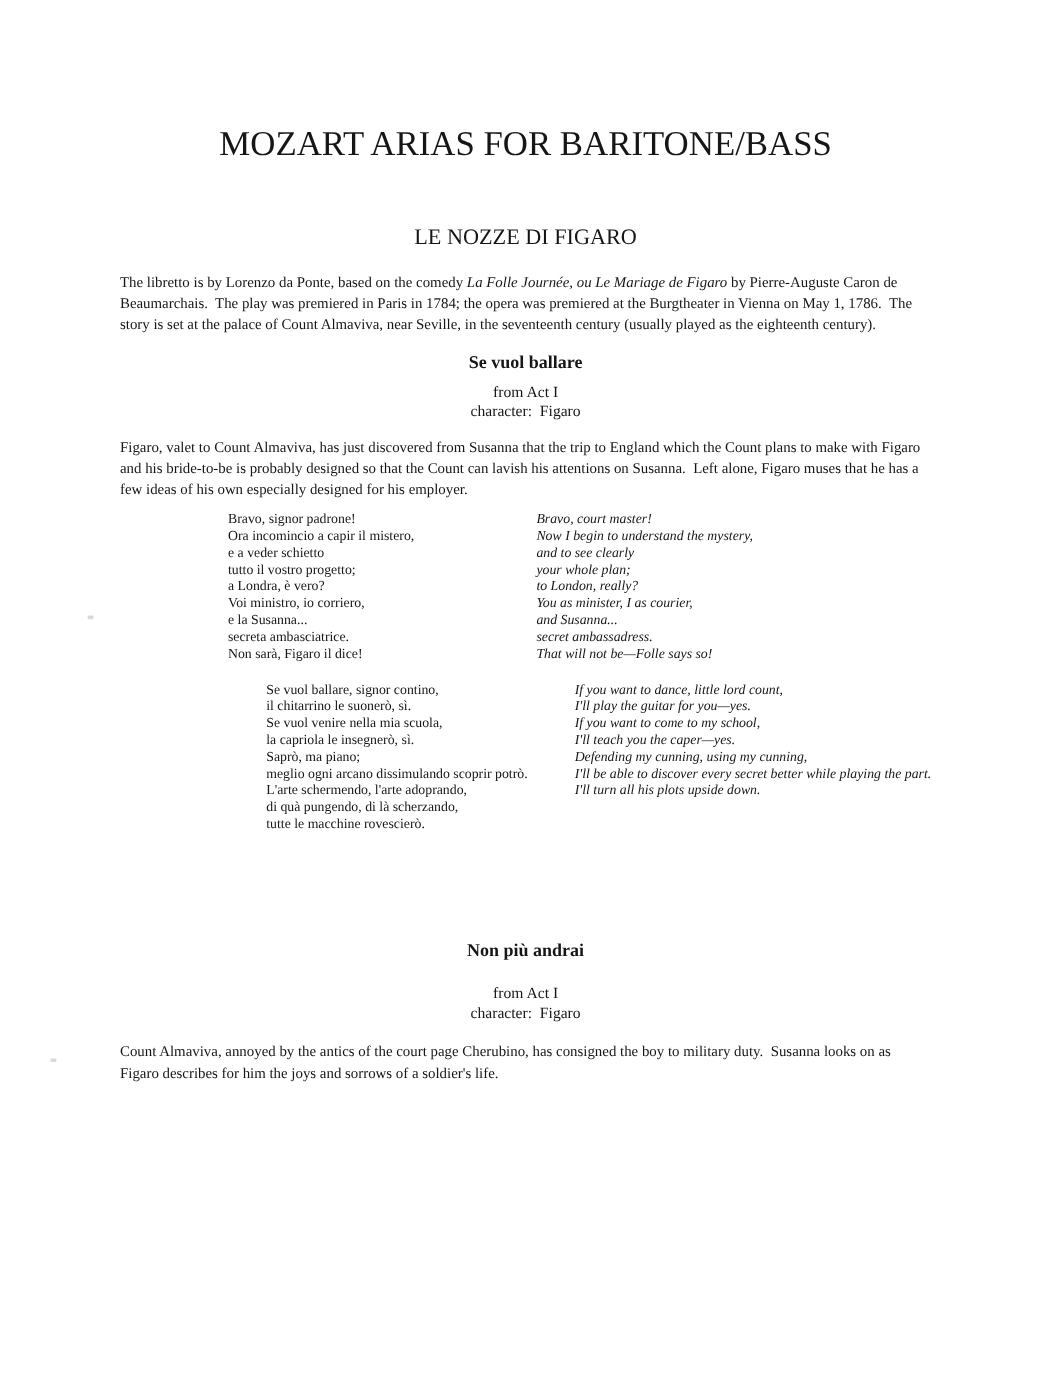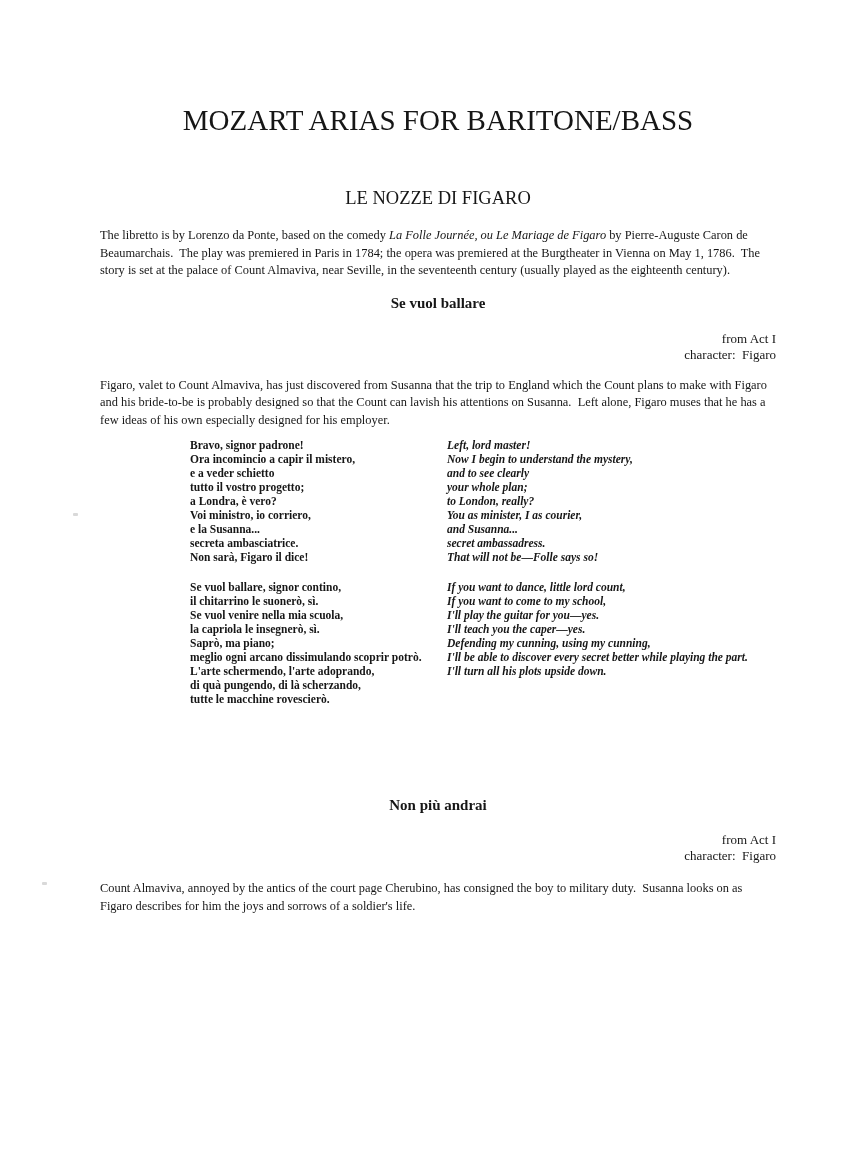--- a/index.html
+++ b/index.html
@@ -48,39 +48,37 @@
     line-height: 17.5px;
     text-align: left;
   }
   .aria-title {
     margin: 14px 0 0 0;
     font-size: 15px;
     line-height: 19px;
     font-weight: bold;
   }
   .aria-meta {
-    margin: 18px 0 0 0;
+    margin: 6px 0 0 0;
     font-size: 13px;
     line-height: 16px;
-    text-align: right;
   }
   .aria-meta div { white-space: pre-wrap; }
   .desc {
     margin: 14px 0 0 0;
     font-size: 12.4px;
     line-height: 17.5px;
   }
   .verse {
     display: flex;
     margin: 9px 0 0 90px;
     font-size: 11.5px;
     line-height: 14px;
-    font-weight: bold;
   }
-  .verse.second { margin-top: 16px; }
+  .verse.second { margin-top: 16px; justify-content: flex-end; }
   .verse .col-it { flex: none; width: 257px; }
   .verse .col-en { flex: none; font-style: italic; }
   .verse .vline { white-space: nowrap; }
   .aria2-title { margin-top: 90px; }
   .aria2-meta { margin-top: 17px; }
   .desc2 { margin-top: 16px; }
   .scan-speck {
     position: absolute;
     background: #d9d9d9;
     border-radius: 1px;
@@ -114,21 +112,21 @@
         <div class="vline">Ora incomincio a capir il mistero,</div>
         <div class="vline">e a veder schietto</div>
         <div class="vline">tutto il vostro progetto;</div>
         <div class="vline">a Londra, è vero?</div>
         <div class="vline">Voi ministro, io corriero,</div>
         <div class="vline">e la Susanna...</div>
         <div class="vline">secreta ambasciatrice.</div>
         <div class="vline">Non sarà, Figaro il dice!</div>
       </div>
     <div class="col-en">
-        <div class="vline">Left, lord master!</div>
+        <div class="vline">Bravo, court master!</div>
         <div class="vline">Now I begin to understand the mystery,</div>
         <div class="vline">and to see clearly</div>
         <div class="vline">your whole plan;</div>
         <div class="vline">to London, really?</div>
         <div class="vline">You as minister, I as courier,</div>
         <div class="vline">and Susanna...</div>
         <div class="vline">secret ambassadress.</div>
         <div class="vline">That will not be—Folle says so!</div>
       </div>
   </div>
@@ -140,22 +138,22 @@
         <div class="vline">Se vuol venire nella mia scuola,</div>
         <div class="vline">la capriola le insegnerò, sì.</div>
         <div class="vline">Saprò, ma piano;</div>
         <div class="vline">meglio ogni arcano dissimulando scoprir potrò.</div>
         <div class="vline">L'arte schermendo, l'arte adoprando,</div>
         <div class="vline">di quà pungendo, di là scherzando,</div>
         <div class="vline">tutte le macchine rovescierò.</div>
       </div>
     <div class="col-en">
         <div class="vline">If you want to dance, little lord count,</div>
+        <div class="vline">I'll play the guitar for you—yes.</div>
         <div class="vline">If you want to come to my school,</div>
-        <div class="vline">I'll play the guitar for you—yes.</div>
         <div class="vline">I'll teach you the caper—yes.</div>
         <div class="vline">Defending my cunning, using my cunning,</div>
         <div class="vline">I'll be able to discover every secret better while playing the part.</div>
         <div class="vline">I'll turn all his plots upside down.</div>
       </div>
   </div>
 
   <div class="aria-title aria2-title center">Non più andrai</div>
 
   <div class="aria-meta aria2-meta center">

